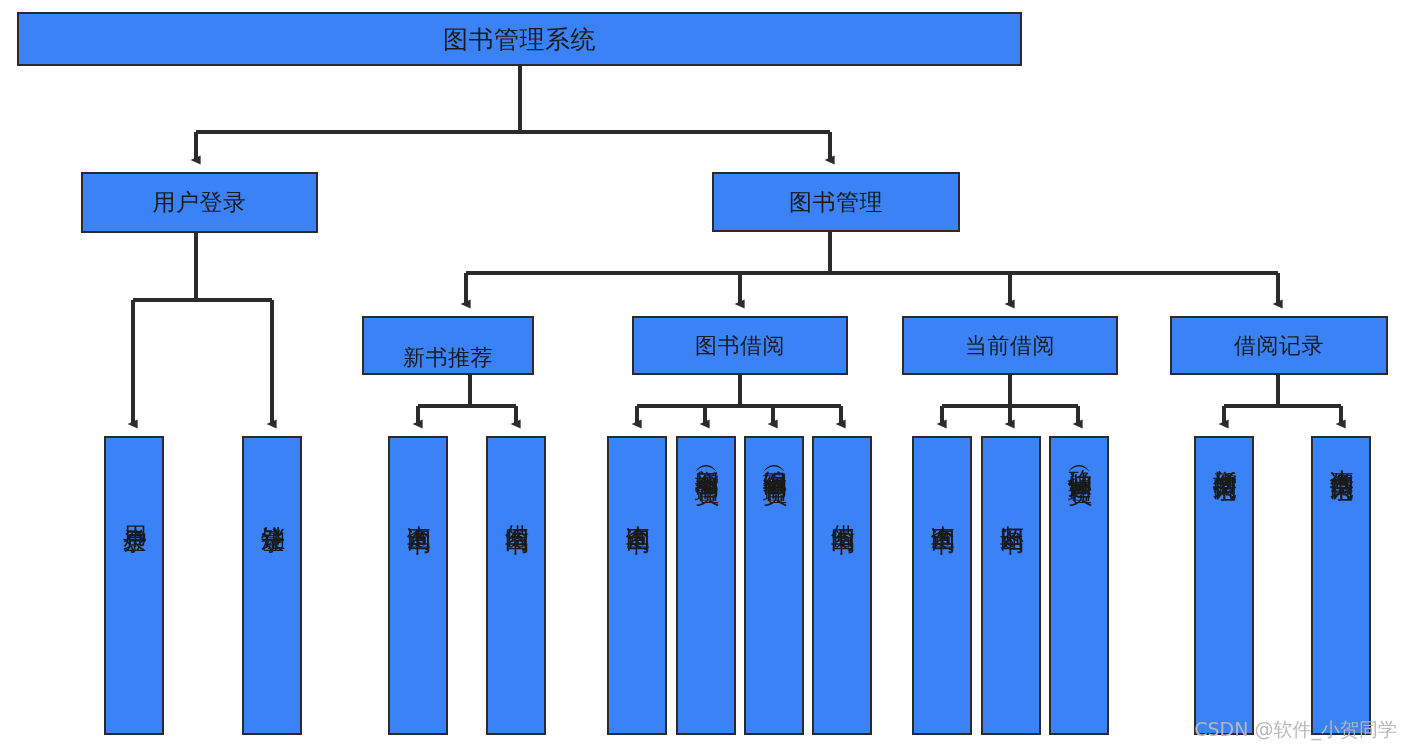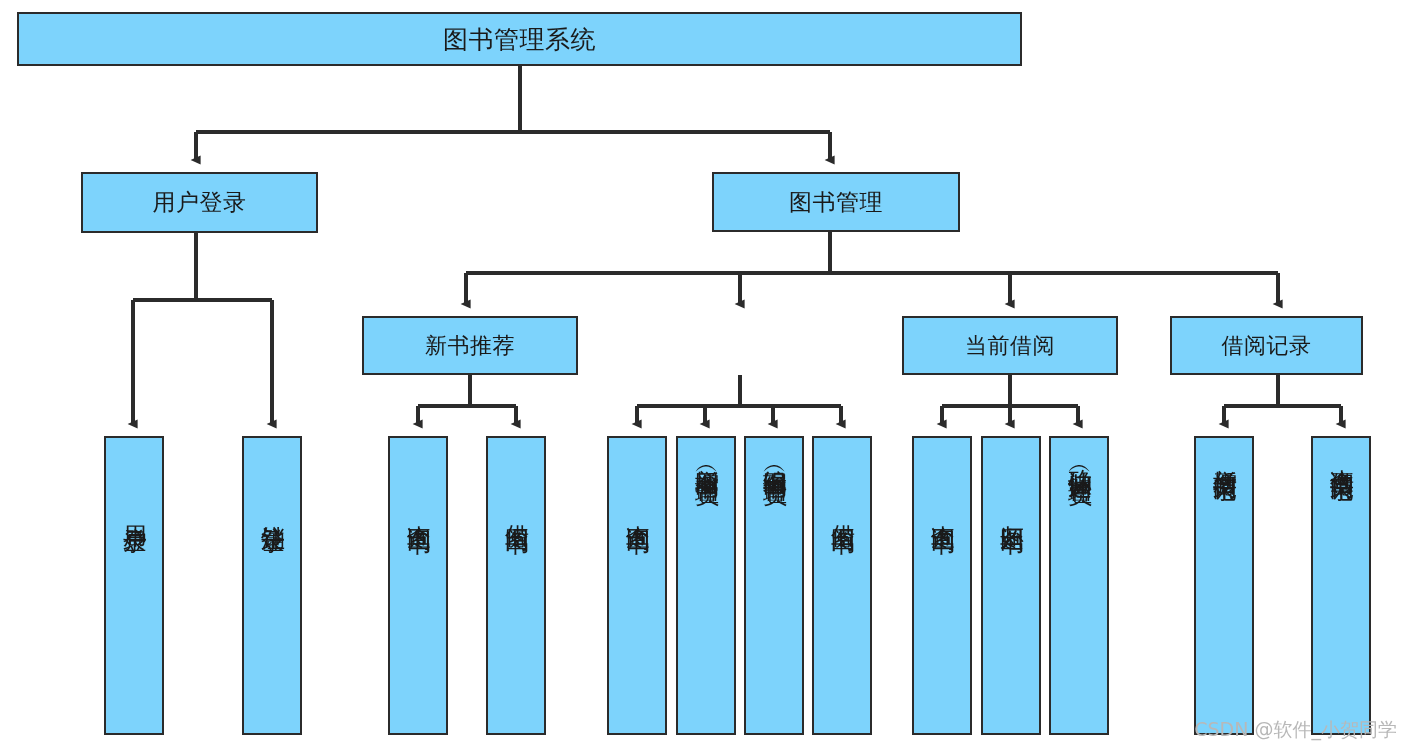--- a/index.html
+++ b/index.html
@@ -6,21 +6,21 @@
   body{
     font-family:"DejaVu Sans","Liberation Sans",sans-serif;
     width:1405px;height:747px;overflow:hidden;
   }
   #stage{position:relative;width:1405px;height:747px;background:#fff;}
   #wires{position:absolute;left:0;top:0;width:1405px;height:747px;}
 
   .node{
     position:absolute;
     box-sizing:border-box;
-    background:#7dd3fc;
+    background:#3b82f6;
     border:2.5px solid #2b2b2b;
     display:flex;
     align-items:center;
     justify-content:center;
     color:#1a1a1a;
   }
   .node .lbl{
     display:block;
     white-space:nowrap;
     letter-spacing:0.5px;
@@ -117,30 +117,33 @@
   </div>
 
   <div class="node lvl2" style="left:81px;top:172px;width:237px;height:61px;">
     <span class="lbl">用户登录</span>
   </div>
 
   <div class="node lvl2" style="left:712px;top:172px;width:248px;height:60px;">
     <span class="lbl">图书管理</span>
   </div>
 
-  <div class="node lvl3" style="left:362px;top:316px;width:216px;height:59px;">
+  <div class="node lvl3" style="left:362px;top:316px;width:172px;height:59px;align-items:flex-end;">
     <span class="lbl">新书推荐</span>
   </div>
 
+  <div class="node lvl3" style="left:632px;top:316px;width:216px;height:59px;">
+    <span class="lbl">图书借阅</span>
+  </div>
 
   <div class="node lvl3" style="left:902px;top:316px;width:216px;height:59px;">
     <span class="lbl">当前借阅</span>
   </div>
 
-  <div class="node lvl3" style="left:1170px;top:316px;width:193px;height:59px;">
+  <div class="node lvl3" style="left:1170px;top:316px;width:218px;height:59px;">
     <span class="lbl">借阅记录</span>
   </div>
 
   <div class="node leaf mid" style="left:104px;top:436px;width:60px;height:299px;">
     <span class="lbl">用户登录</span>
   </div>
 
   <div class="node leaf mid" style="left:242px;top:436px;width:60px;height:299px;">
     <span class="lbl">注销登录</span>
   </div>

